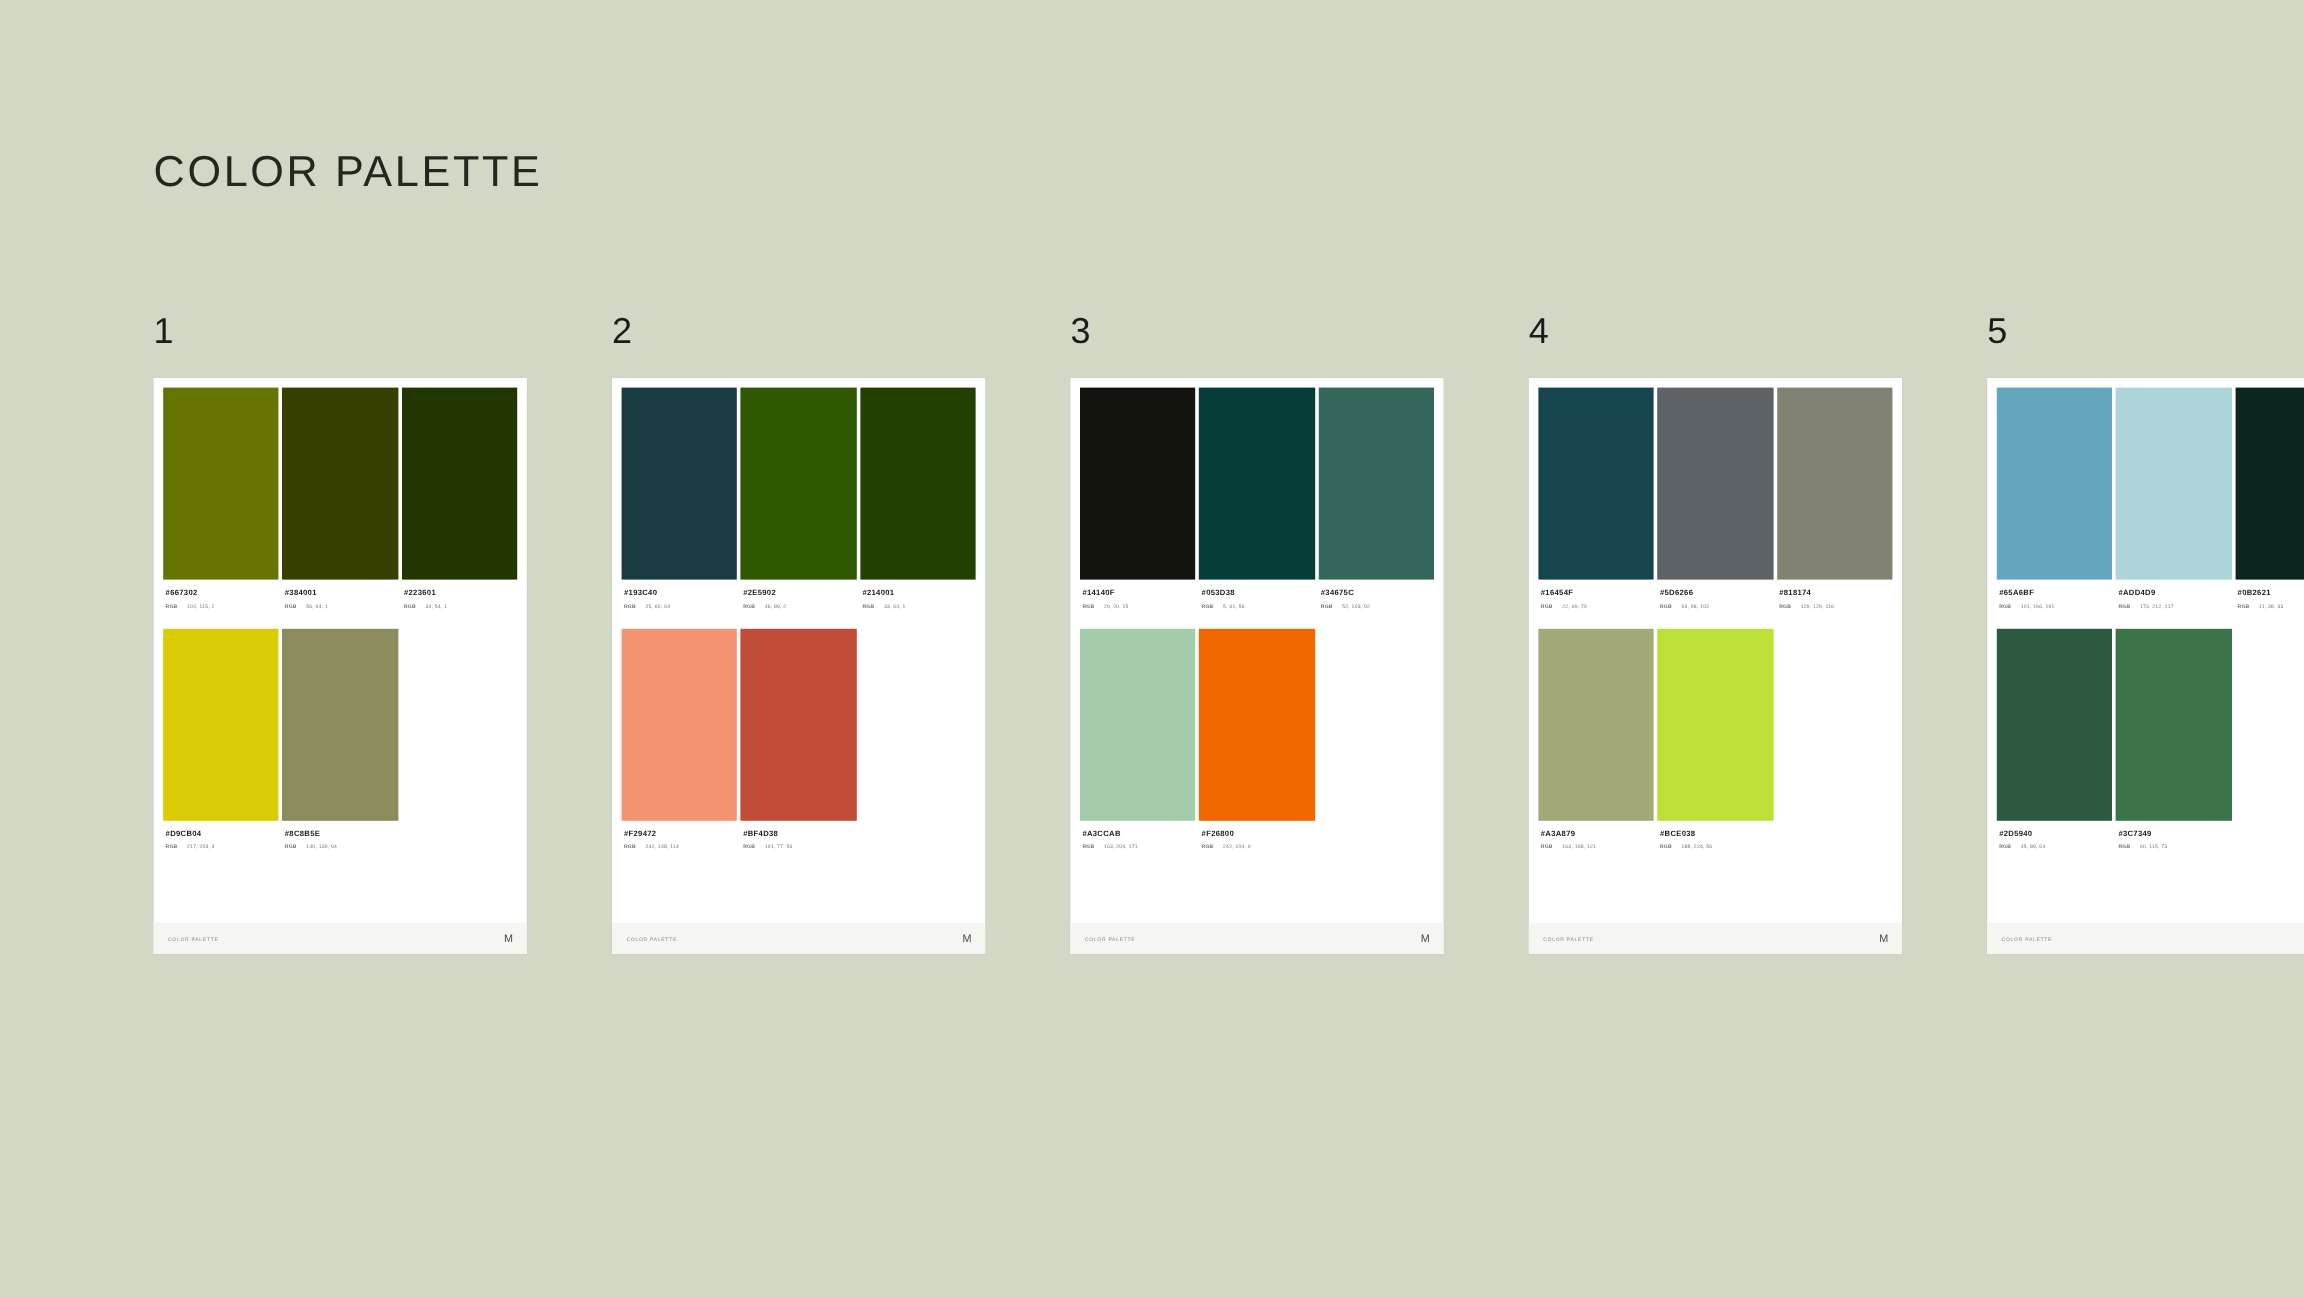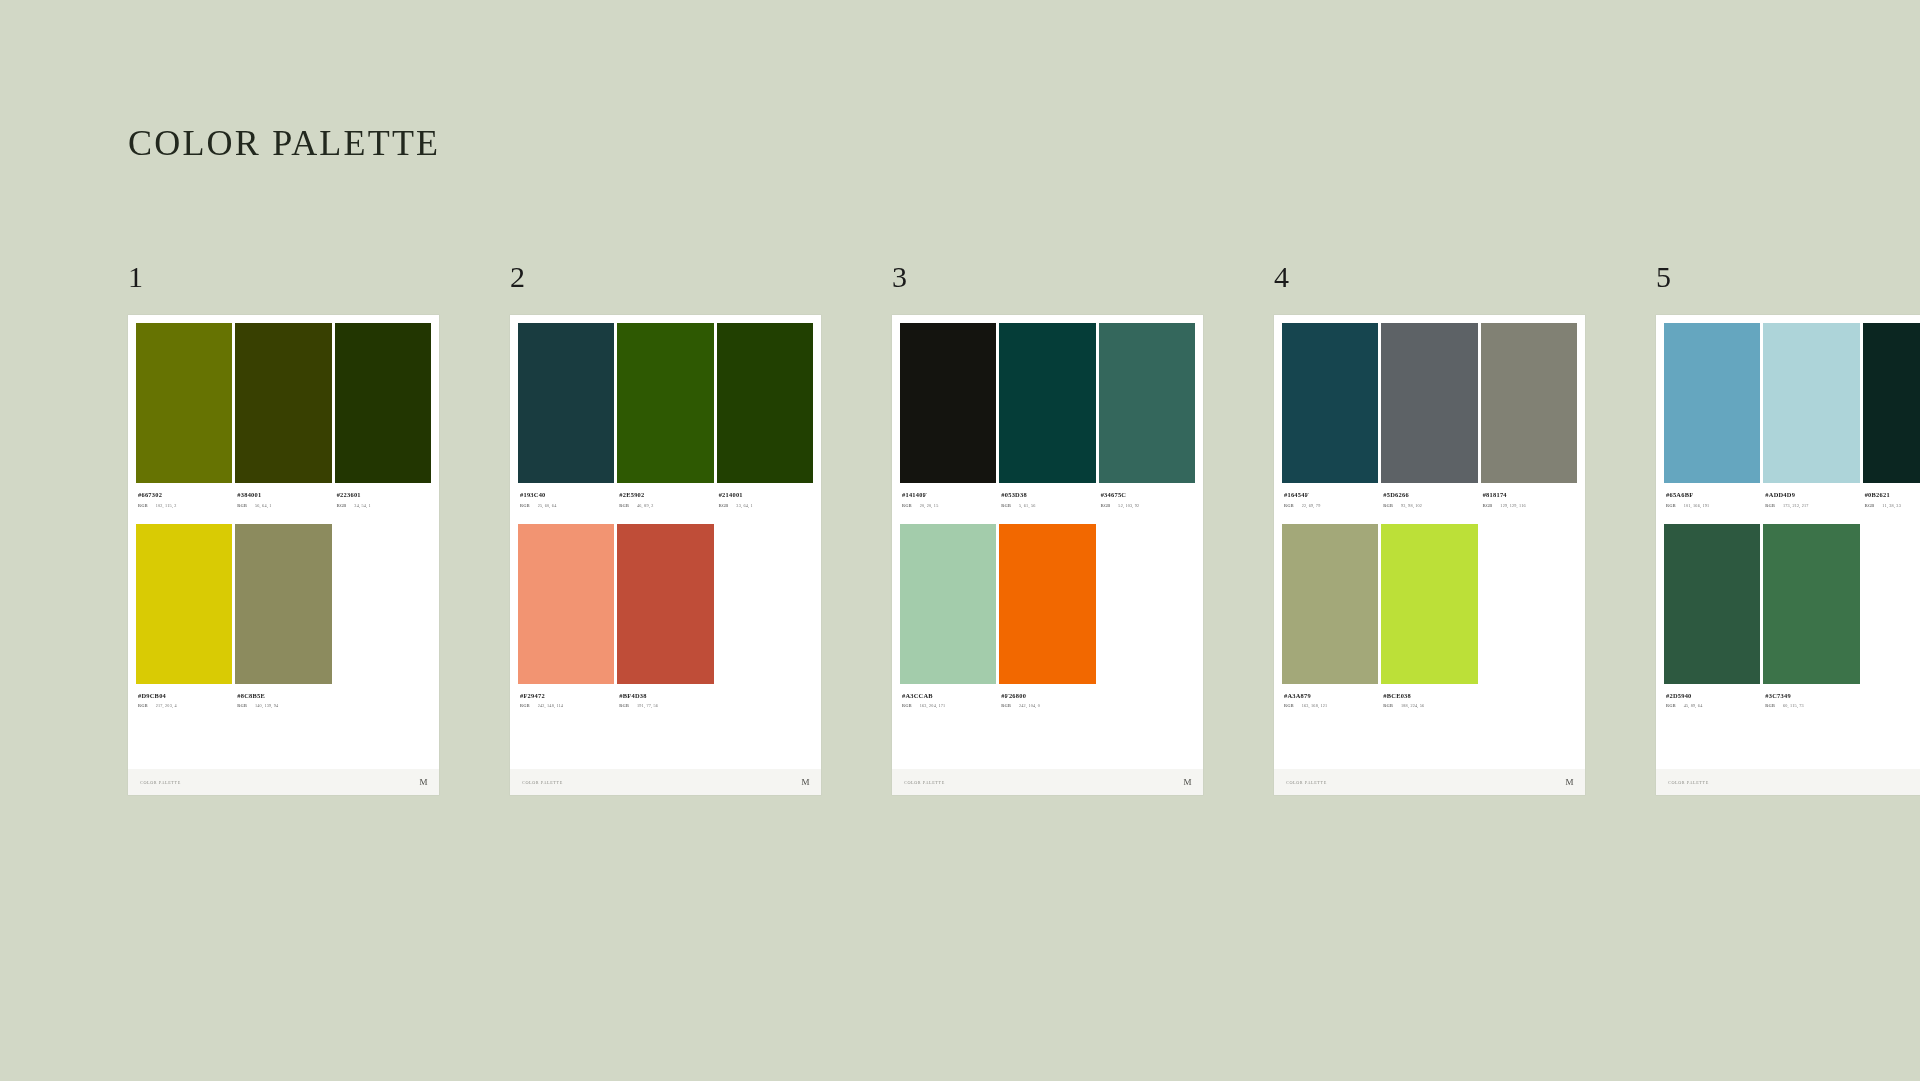--- a/index.html
+++ b/index.html
@@ -2,21 +2,21 @@
 <html><head>
 <meta charset="utf-8">
 <style>
   * { box-sizing: border-box; margin: 0; padding: 0; }
   html, body {
     width: 1920px; height: 1081px;
     background: #d2d8c6;
     font-family: "Liberation Sans", sans-serif;
     overflow: hidden;
   }
-  #stage { position: relative; width: 1920px; height: 1081px; font-family: Liberation Serif, serif; }
+  #stage { position: relative; width: 1920px; height: 1081px; }
 
   #page-title {
     position: absolute;
     left: 128px; top: 122px;
     font-size: 36px;
     letter-spacing: 2.2px;
     font-weight: 400;
     color: #22281e;
     white-space: nowrap;
   }

